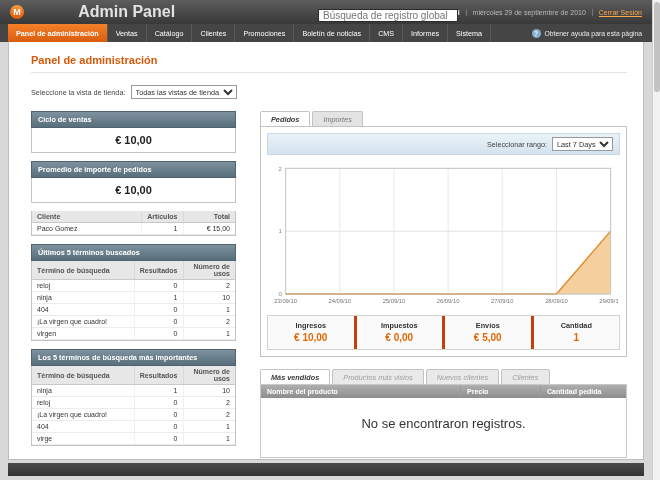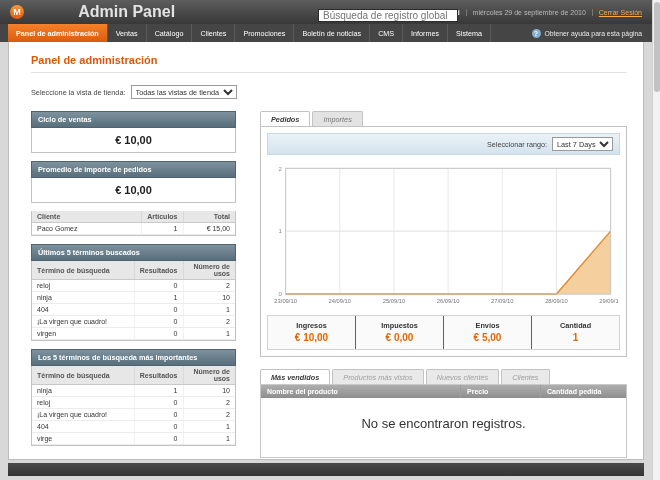--- a/index.html
+++ b/index.html
@@ -66,21 +66,21 @@
     color:#777; border-radius:2px 2px 0 0; cursor:pointer; white-space:nowrap; }
   .tab.active { background:#fff; color:#3c3c3c; font-weight:bold; }
   .tab.dim { color:#a0a0a0; background:#e9e9e9; }
   .panel { border:1px solid #c3c3c3; background:#fff; padding:6px; }
   .range-bar { background:linear-gradient(#eaf2f8,#d4e3ee); border:1px solid #c9d9e4;
     display:flex; justify-content:flex-end; align-items:center; gap:5px; font-size:7.2px; color:#444;
     padding:3px 6px; }
   .chart-wrap { margin:6px 2px 0; }
   .chart-wrap svg { display:block; width:100%; height:auto; }
   .stats-row { display:flex; border:1px solid #d2d2d2; background:#fafafa; margin-top:8px; }
-  .stat { flex:1; text-align:center; padding:5px 0 6px; border-right:1px solid #c2410c; }
+  .stat { flex:1; text-align:center; padding:5px 0 6px; border-right:3px solid #c2410c; }
   .stat:last-child { border-right:none; }
   .stat-label { font-size:7.3px; font-weight:bold; color:#333; }
   .stat-value { font-size:10px; font-weight:bold; color:#e26703; margin-top:2px; }
 
   .bottom-section { margin-top:12px; }
   .grid { border:1px solid #c9c9c9; }
   .grid-head { display:flex; background:linear-gradient(#aeaeae,#8e8e8e); color:#fff; font-size:7px; font-weight:bold; }
   .gh-product { flex:1; padding:3px 6px; }
   .gh-price { width:80px; padding:3px 6px; border-left:1px solid #9c9c9c; }
   .gh-qty { width:86px; padding:3px 6px; border-left:1px solid #9c9c9c; }

